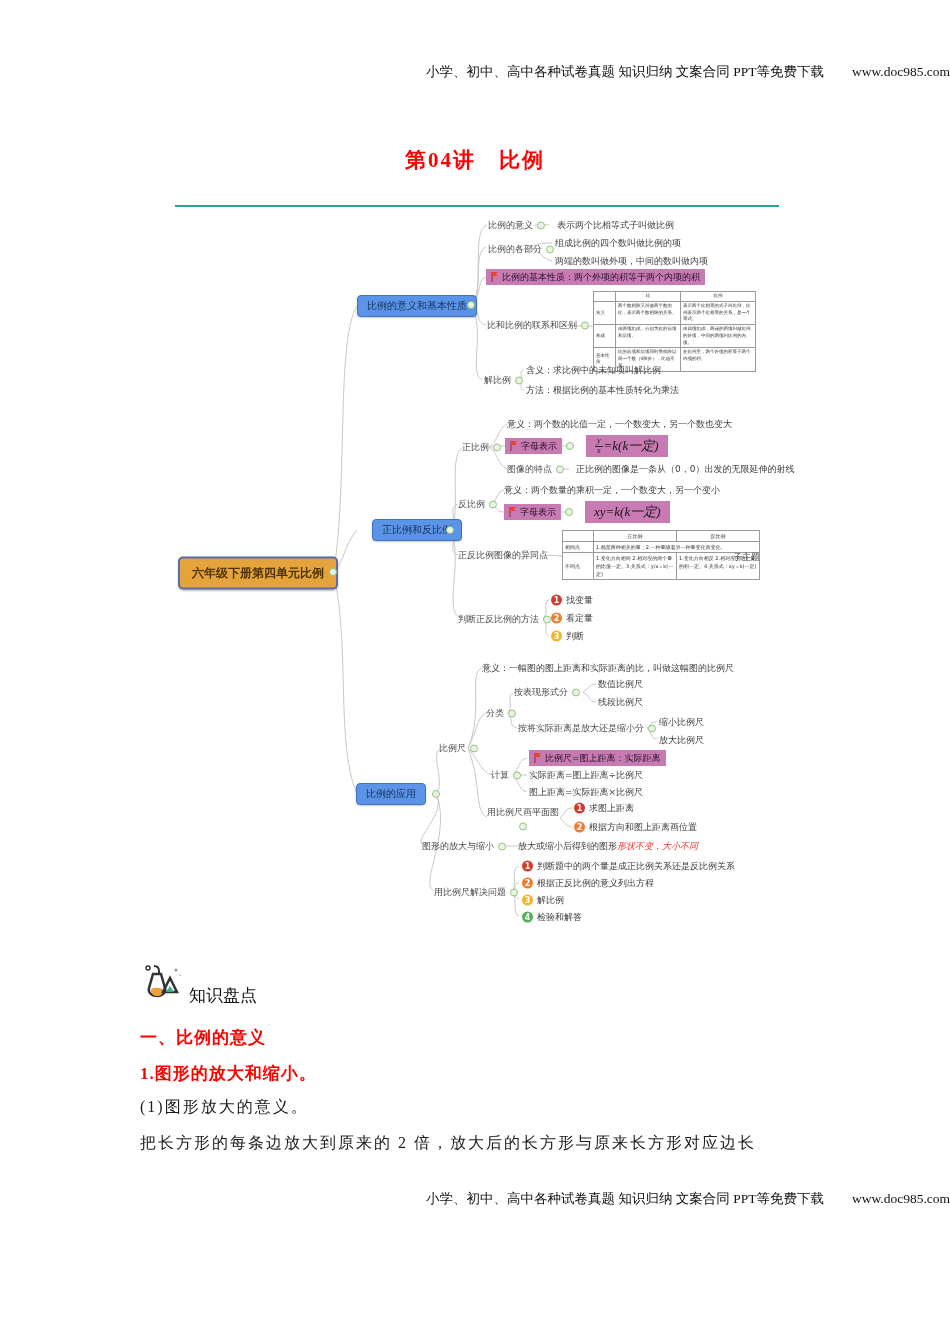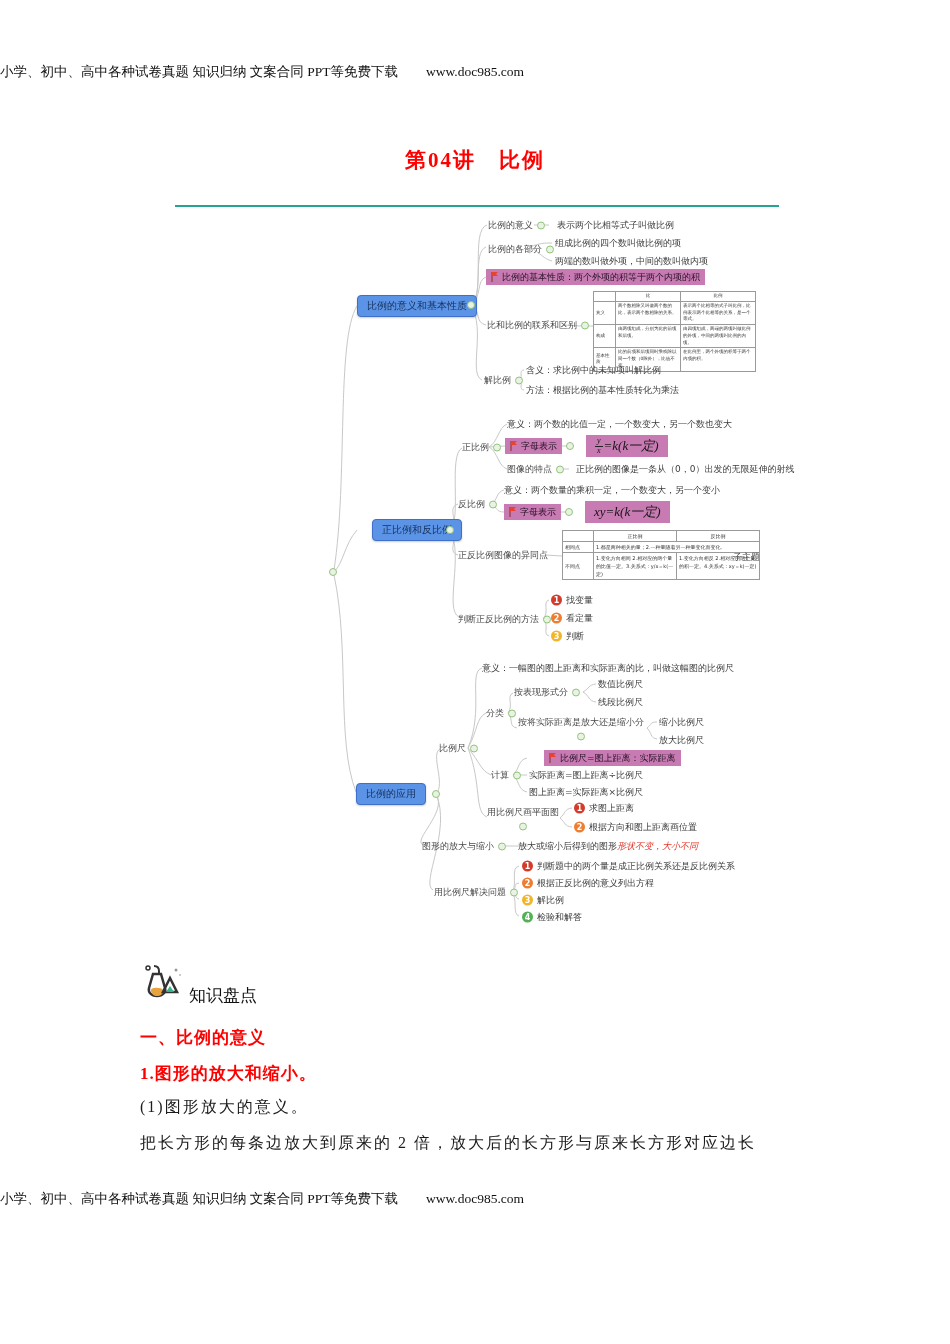--- a/index.html
+++ b/index.html
@@ -4,21 +4,21 @@
 <style>
   html,body { margin:0; padding:0; }
   body {
     width:950px; height:1344px; position:relative; background:#ffffff;
     font-family:"DejaVu Sans","Liberation Sans",sans-serif; color:#222;
     overflow:hidden;
   }
   .abs { position:absolute; }
 
   
-  .pageline { position:absolute; left:0; width:950px; text-align:left;
+  .pageline { position:absolute; left:0; width:950px; text-align:right;
     font-family:"Liberation Serif","DejaVu Serif",serif; font-size:13.5px; color:#111; }
   .pageline .site { margin-left:28px; }
 
   
   .doc-title { position:absolute; left:0; top:146px; width:950px; text-align:center;
     color:#fe0000; font-weight:bold; font-size:21px;
     font-family:"Liberation Serif","DejaVu Serif",serif; letter-spacing:2px; }
   .divider { position:absolute; left:175px; top:205px; width:604px; height:2px; background:#27a393; }
 
   
@@ -132,20 +132,21 @@
     <path d="M503,846 L528,846"></path>
     <path d="M512,892 C518,884 510,868 519,866"></path>
     <path d="M512,892 C518,888 512,884 519,883"></path>
     <path d="M512,892 C518,895 514,898 519,899"></path>
     <path d="M512,892 C518,900 512,914 519,916"></path>
   </g>
 </svg>
 
 <div class="layer">
 
+  <div class="root" style="left:178px; top:573px;">六年级下册第四单元比例</div>
   <span class="gdot abs" style="left:329px; top:568px;"></span>
 
   <div class="bnode" style="left:357px; top:306px;">比例的意义和基本性质</div>
   <span class="gdot abs" style="left:467px; top:301px;"></span>
 
   <div class="bnode" style="left:372px; top:530px;">正比例和反比例</div>
   <span class="gdot abs" style="left:446px; top:526px;"></span>
 
   <div class="bnode" style="left:356px; top:794px;text-align:right;">比例的应用</div>
   <span class="gdot abs" style="left:432px; top:790px;"></span>
@@ -322,35 +323,35 @@
   <div class="row" style="left:514px; top:692px;">
     <span class="lbl">按表现形式分</span>
     <span class="gdot"></span>
   </div>
   <div class="row" style="left:598px; top:684px;">
     <span class="leaf">数值比例尺</span>
   </div>
   <div class="row" style="left:598px; top:702px;">
     <span class="leaf">线段比例尺</span>
   </div>
-  <div class="row" style="left:518px; top:728px;flex-direction:column;">
+  <div class="row" style="left:518px; top:728px;">
     <span class="lbl">按将实际距离是放大还是缩小分</span>
     <span class="gdot"></span>
   </div>
   <div class="row" style="left:659px; top:722px;justify-content:flex-end;">
     <span class="leaf">缩小比例尺</span>
   </div>
   <div class="row" style="left:659px; top:740px;">
     <span class="leaf">放大比例尺</span>
   </div>
   <div class="row" style="left:491px; top:775px;">
     <span class="lbl">计算</span>
     <span class="gdot"></span>
   </div>
-  <div class="row" style="left:544px; top:758px;justify-content:flex-end;">
+  <div class="row" style="left:529px; top:758px;justify-content:flex-end;">
     <span class="pink">
       <svg width="8" height="10" viewBox="0 0 8 10">
           <path d="M1 0v10" stroke="#8a2d1e" stroke-width="1"></path>
           <path d="M1 0h6L5 2l2 2H1z" fill="#e8432e"></path>
         </svg>
       <span>比例尺=图上距离：实际距离</span>
     </span>
   </div>
   <div class="row" style="left:529px; top:775px;">
     <span class="leaf">实际距离=图上距离÷比例尺</span>

